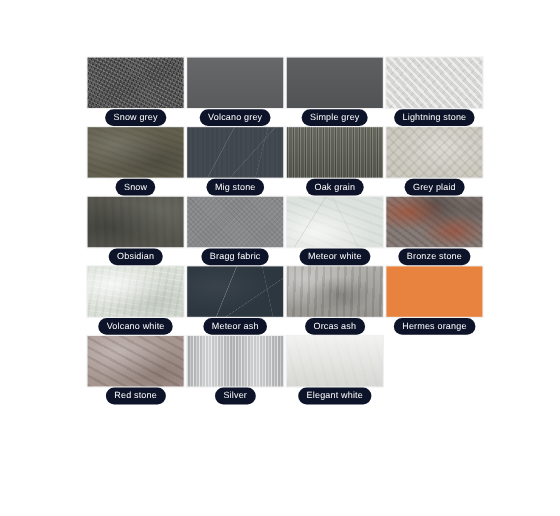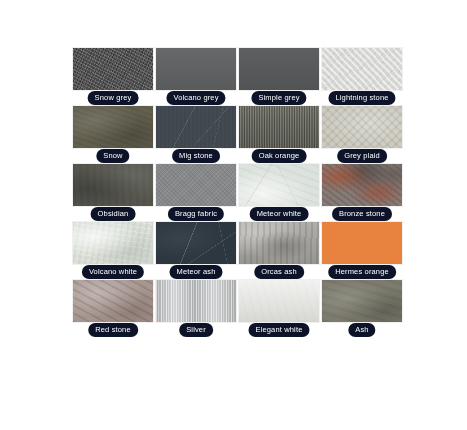--- a/index.html
+++ b/index.html
@@ -276,21 +276,21 @@
     <div class="swatch-cell">
       <div class="swatch-tile tex-olive-brown"></div>
       <div class="swatch-label">Snow</div>
     </div>
     <div class="swatch-cell">
       <div class="swatch-tile tex-slate-scratch"></div>
       <div class="swatch-label">Mig stone</div>
     </div>
     <div class="swatch-cell">
       <div class="swatch-tile tex-wood-grain"></div>
-      <div class="swatch-label">Oak orange</div>
+      <div class="swatch-label">Oak grain</div>
     </div>
     <div class="swatch-cell">
       <div class="swatch-tile tex-plaid"></div>
       <div class="swatch-label">Grey plaid</div>
     </div>
     <div class="swatch-cell">
       <div class="swatch-tile tex-concrete-dark"></div>
       <div class="swatch-label">Obsidian</div>
     </div>
     <div class="swatch-cell">
@@ -326,17 +326,13 @@
       <div class="swatch-label">Red stone</div>
     </div>
     <div class="swatch-cell">
       <div class="swatch-tile tex-silver"></div>
       <div class="swatch-label">Silver</div>
     </div>
     <div class="swatch-cell">
       <div class="swatch-tile tex-elegant-white"></div>
       <div class="swatch-label">Elegant white</div>
     </div>
-    <div class="swatch-cell">
-      <div class="swatch-tile tex-ash"></div>
-      <div class="swatch-label">Ash</div>
-    </div>
   </div>
 
 </body></html>

